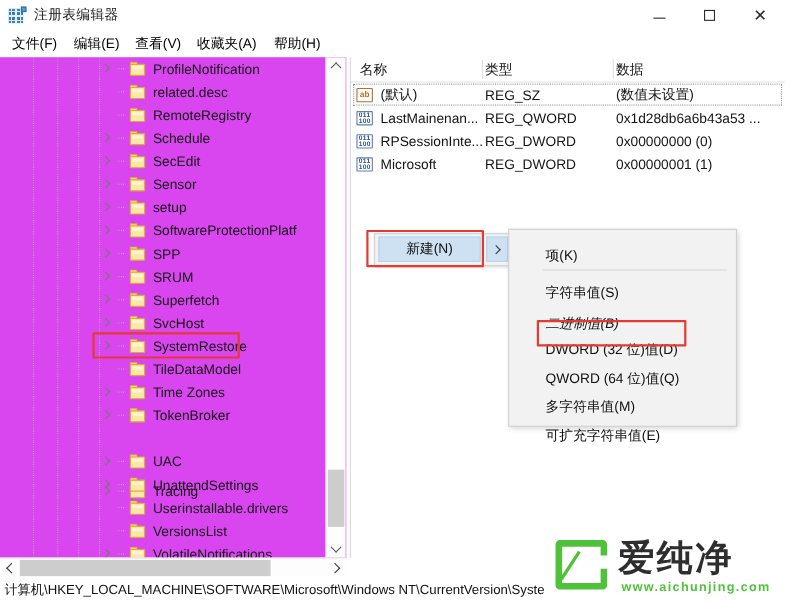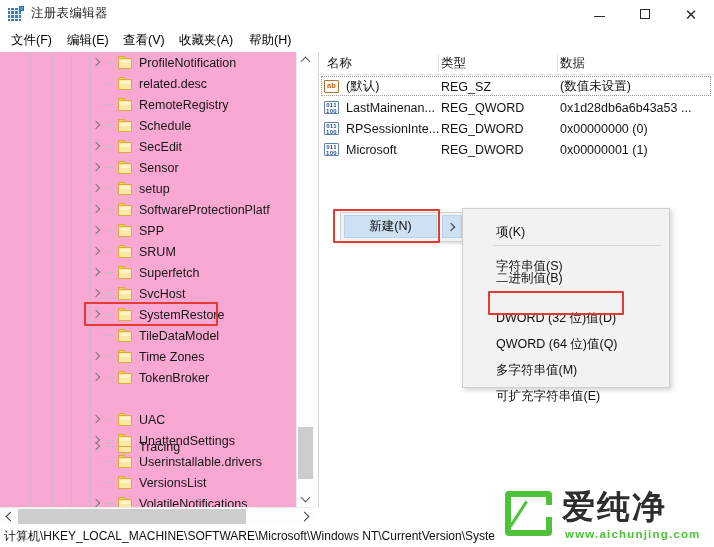--- a/index.html
+++ b/index.html
@@ -28,21 +28,21 @@
   .winbtn .cls{font-size:15px;line-height:15px;font-weight:300;}
 
   
   .menubar{position:absolute;left:0;top:28px;width:714px;height:24px;background:#ffffff;}
   .menubar .mi{position:absolute;top:3px;font-size:12.5px;color:#000000;white-space:nowrap;padding:1px 3px;}
 
   
   .content{position:absolute;left:0;top:52px;width:714px;height:468px;background:#ffffff;}
 
   
-  .treepane{position:absolute;left:0;top:0;width:314px;height:455px;background:#f9a8d4;overflow:hidden;
+  .treepane{position:absolute;left:0;top:0;width:314px;height:455px;background:#d946ef;overflow:hidden;
     border-right:1px solid #ffffff;}
   .tree-lines{position:absolute;left:0;top:0;width:300px;height:455px;}
   .tline{position:absolute;top:0;width:1px;height:455px;
      background-image:linear-gradient(to bottom,#b9b9b9 1px,transparent 1px);
      background-size:1px 2px;opacity:.85;}
 
   .node{position:absolute;height:21px;display:flex;align-items:center;white-space:nowrap;}
   .chev{width:13px;height:13px;flex:0 0 13px;position:relative;margin-right:1px;}
   .chev.has::after{content:"";position:absolute;left:3px;top:2.5px;width:5px;height:5px;
      border-right:1.4px solid #767676;border-bottom:1.4px solid #767676;transform:rotate(-45deg);}
@@ -455,21 +455,21 @@
 
   <div class="submenu">
     <div id="sub-items">
         <div class="subitem" style="top: 6px;">
           <span>项(K)</span>
         </div>
         <div class="subsep" style="top: 36px;"></div>
         <div class="subitem" style="top: 40px;">
           <span>字符串值(S)</span>
         </div>
-        <div class="subitem" style="top: 52px;">
+        <div class="subitem" style="top: 68px; font-style: italic;">
           <span>二进制值(B)</span>
         </div>
         <div class="subitem" style="top: 92px;">
           <span>DWORD (32 位)值(D)</span>
         </div>
         <div class="subitem" style="top: 118px;">
           <span>QWORD (64 位)值(Q)</span>
         </div>
         <div class="subitem" style="top: 144px;">
           <span>多字符串值(M)</span>

